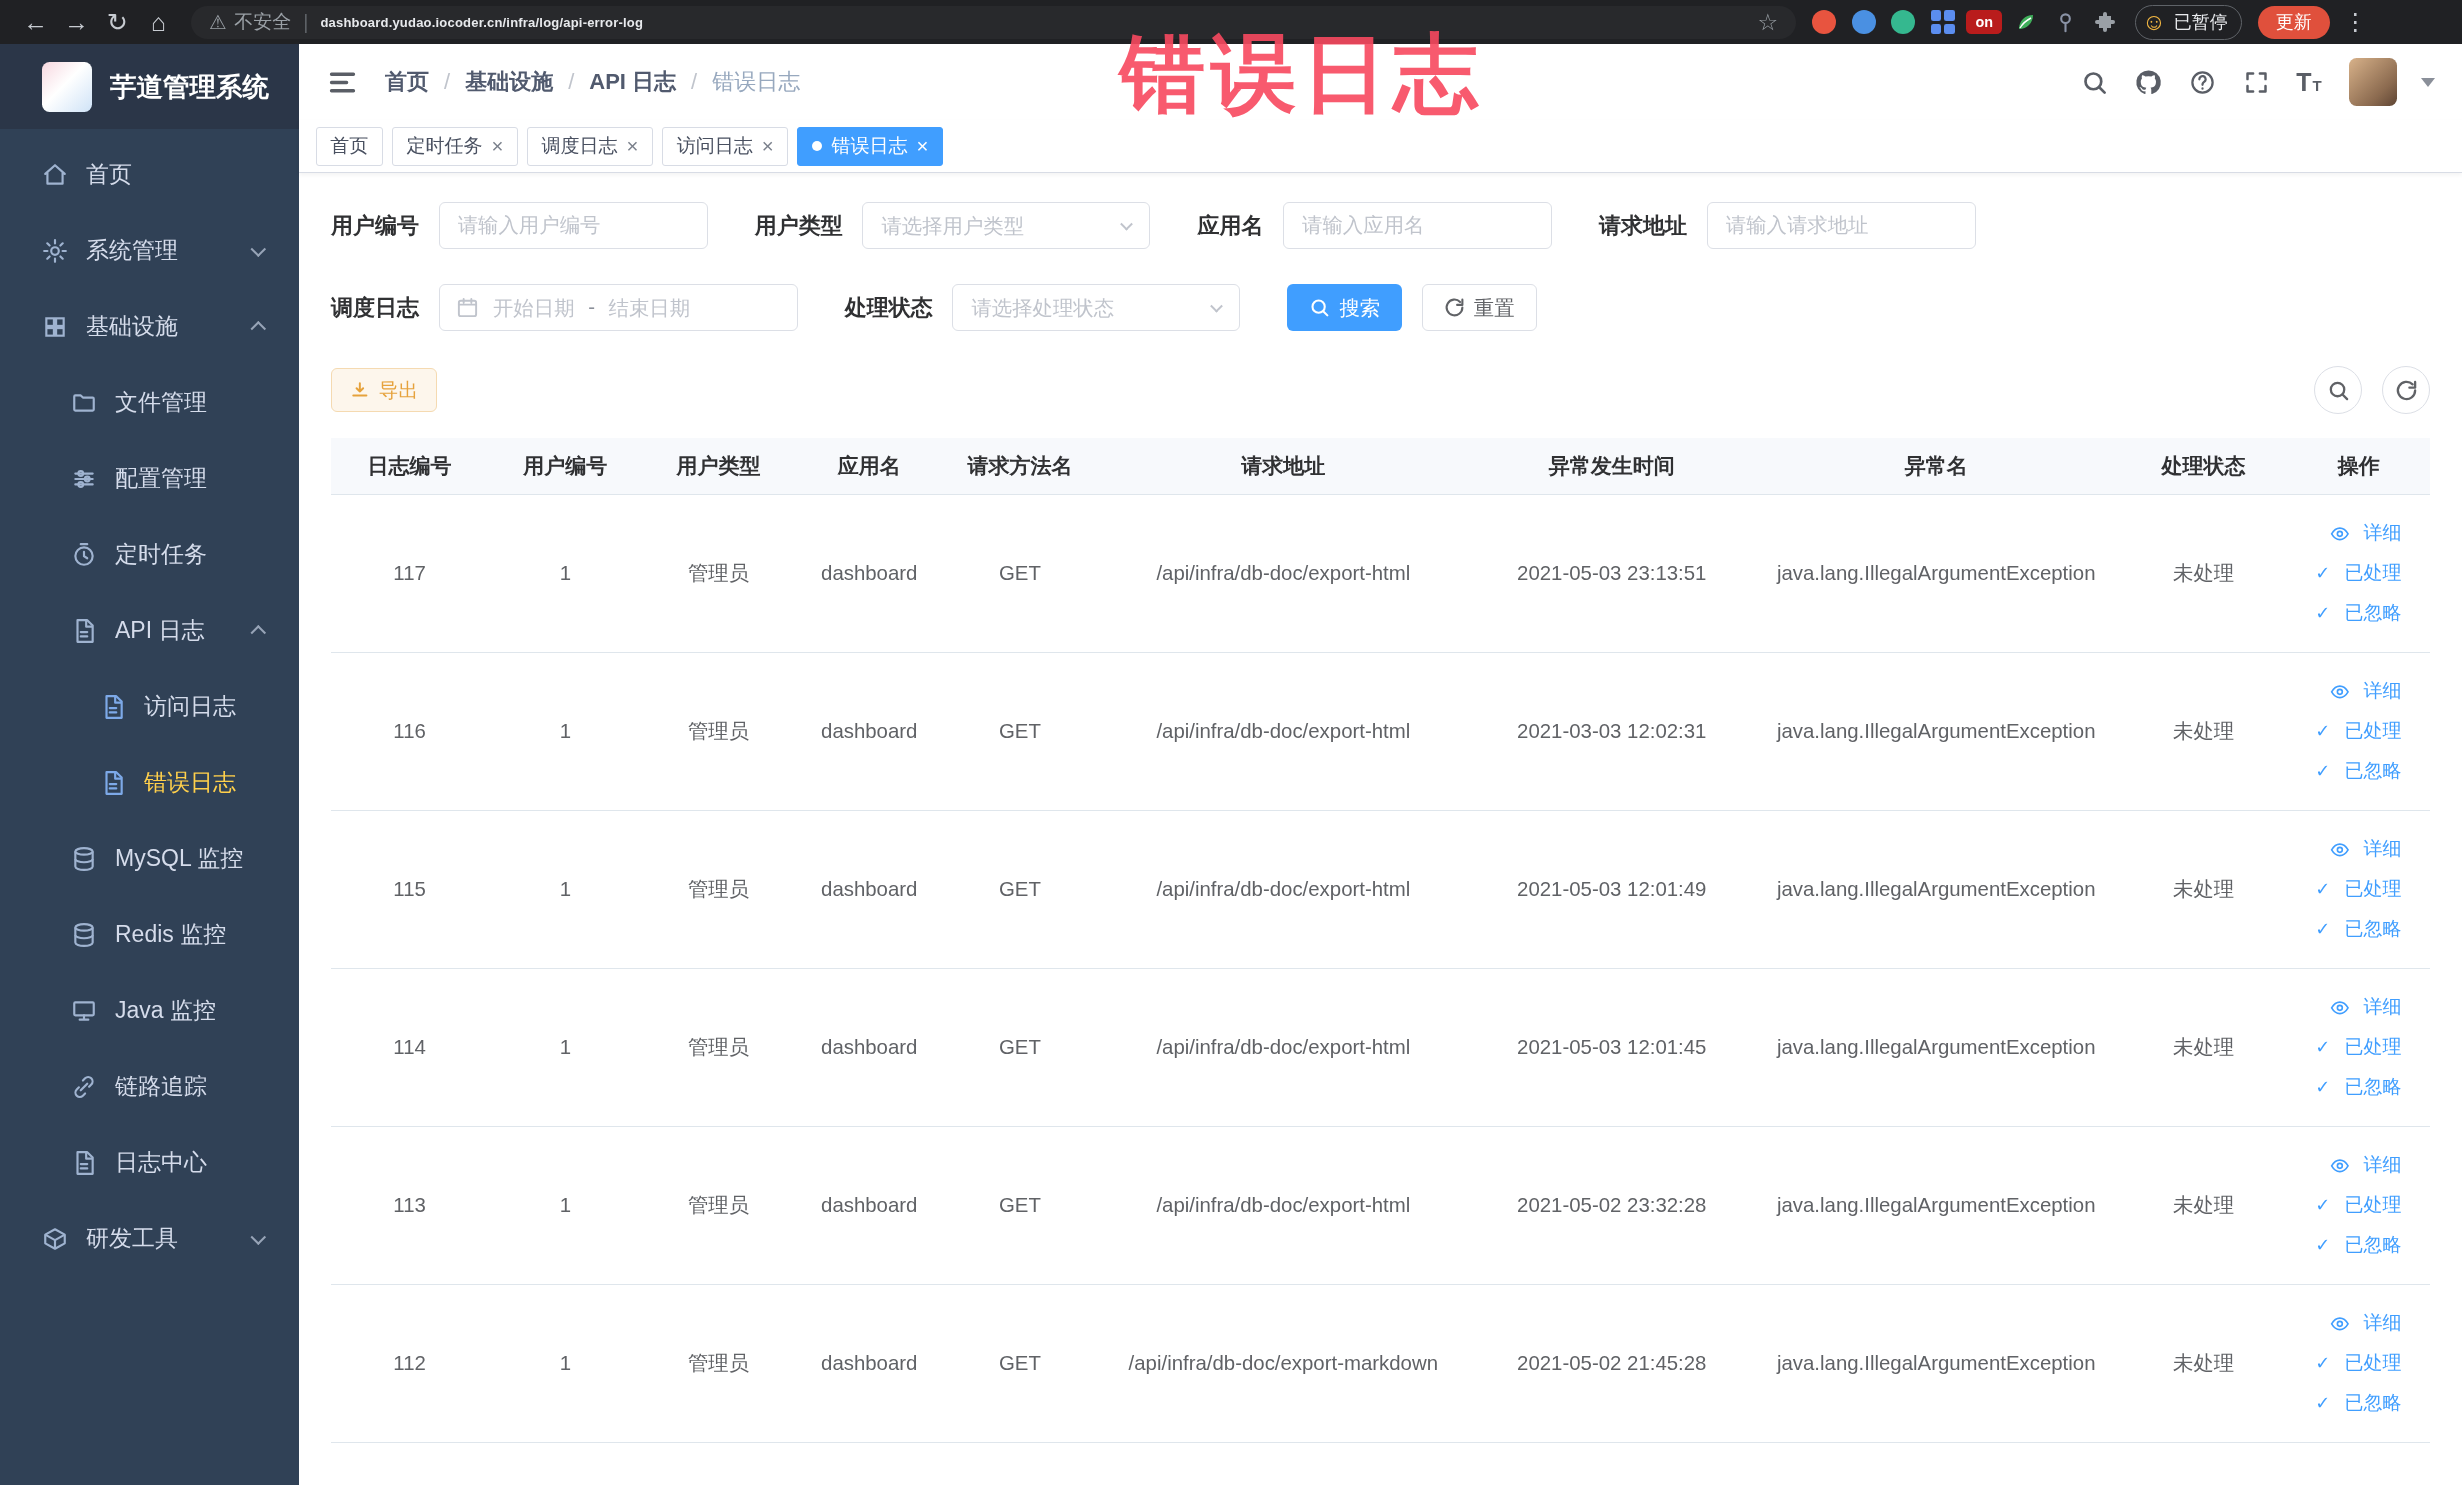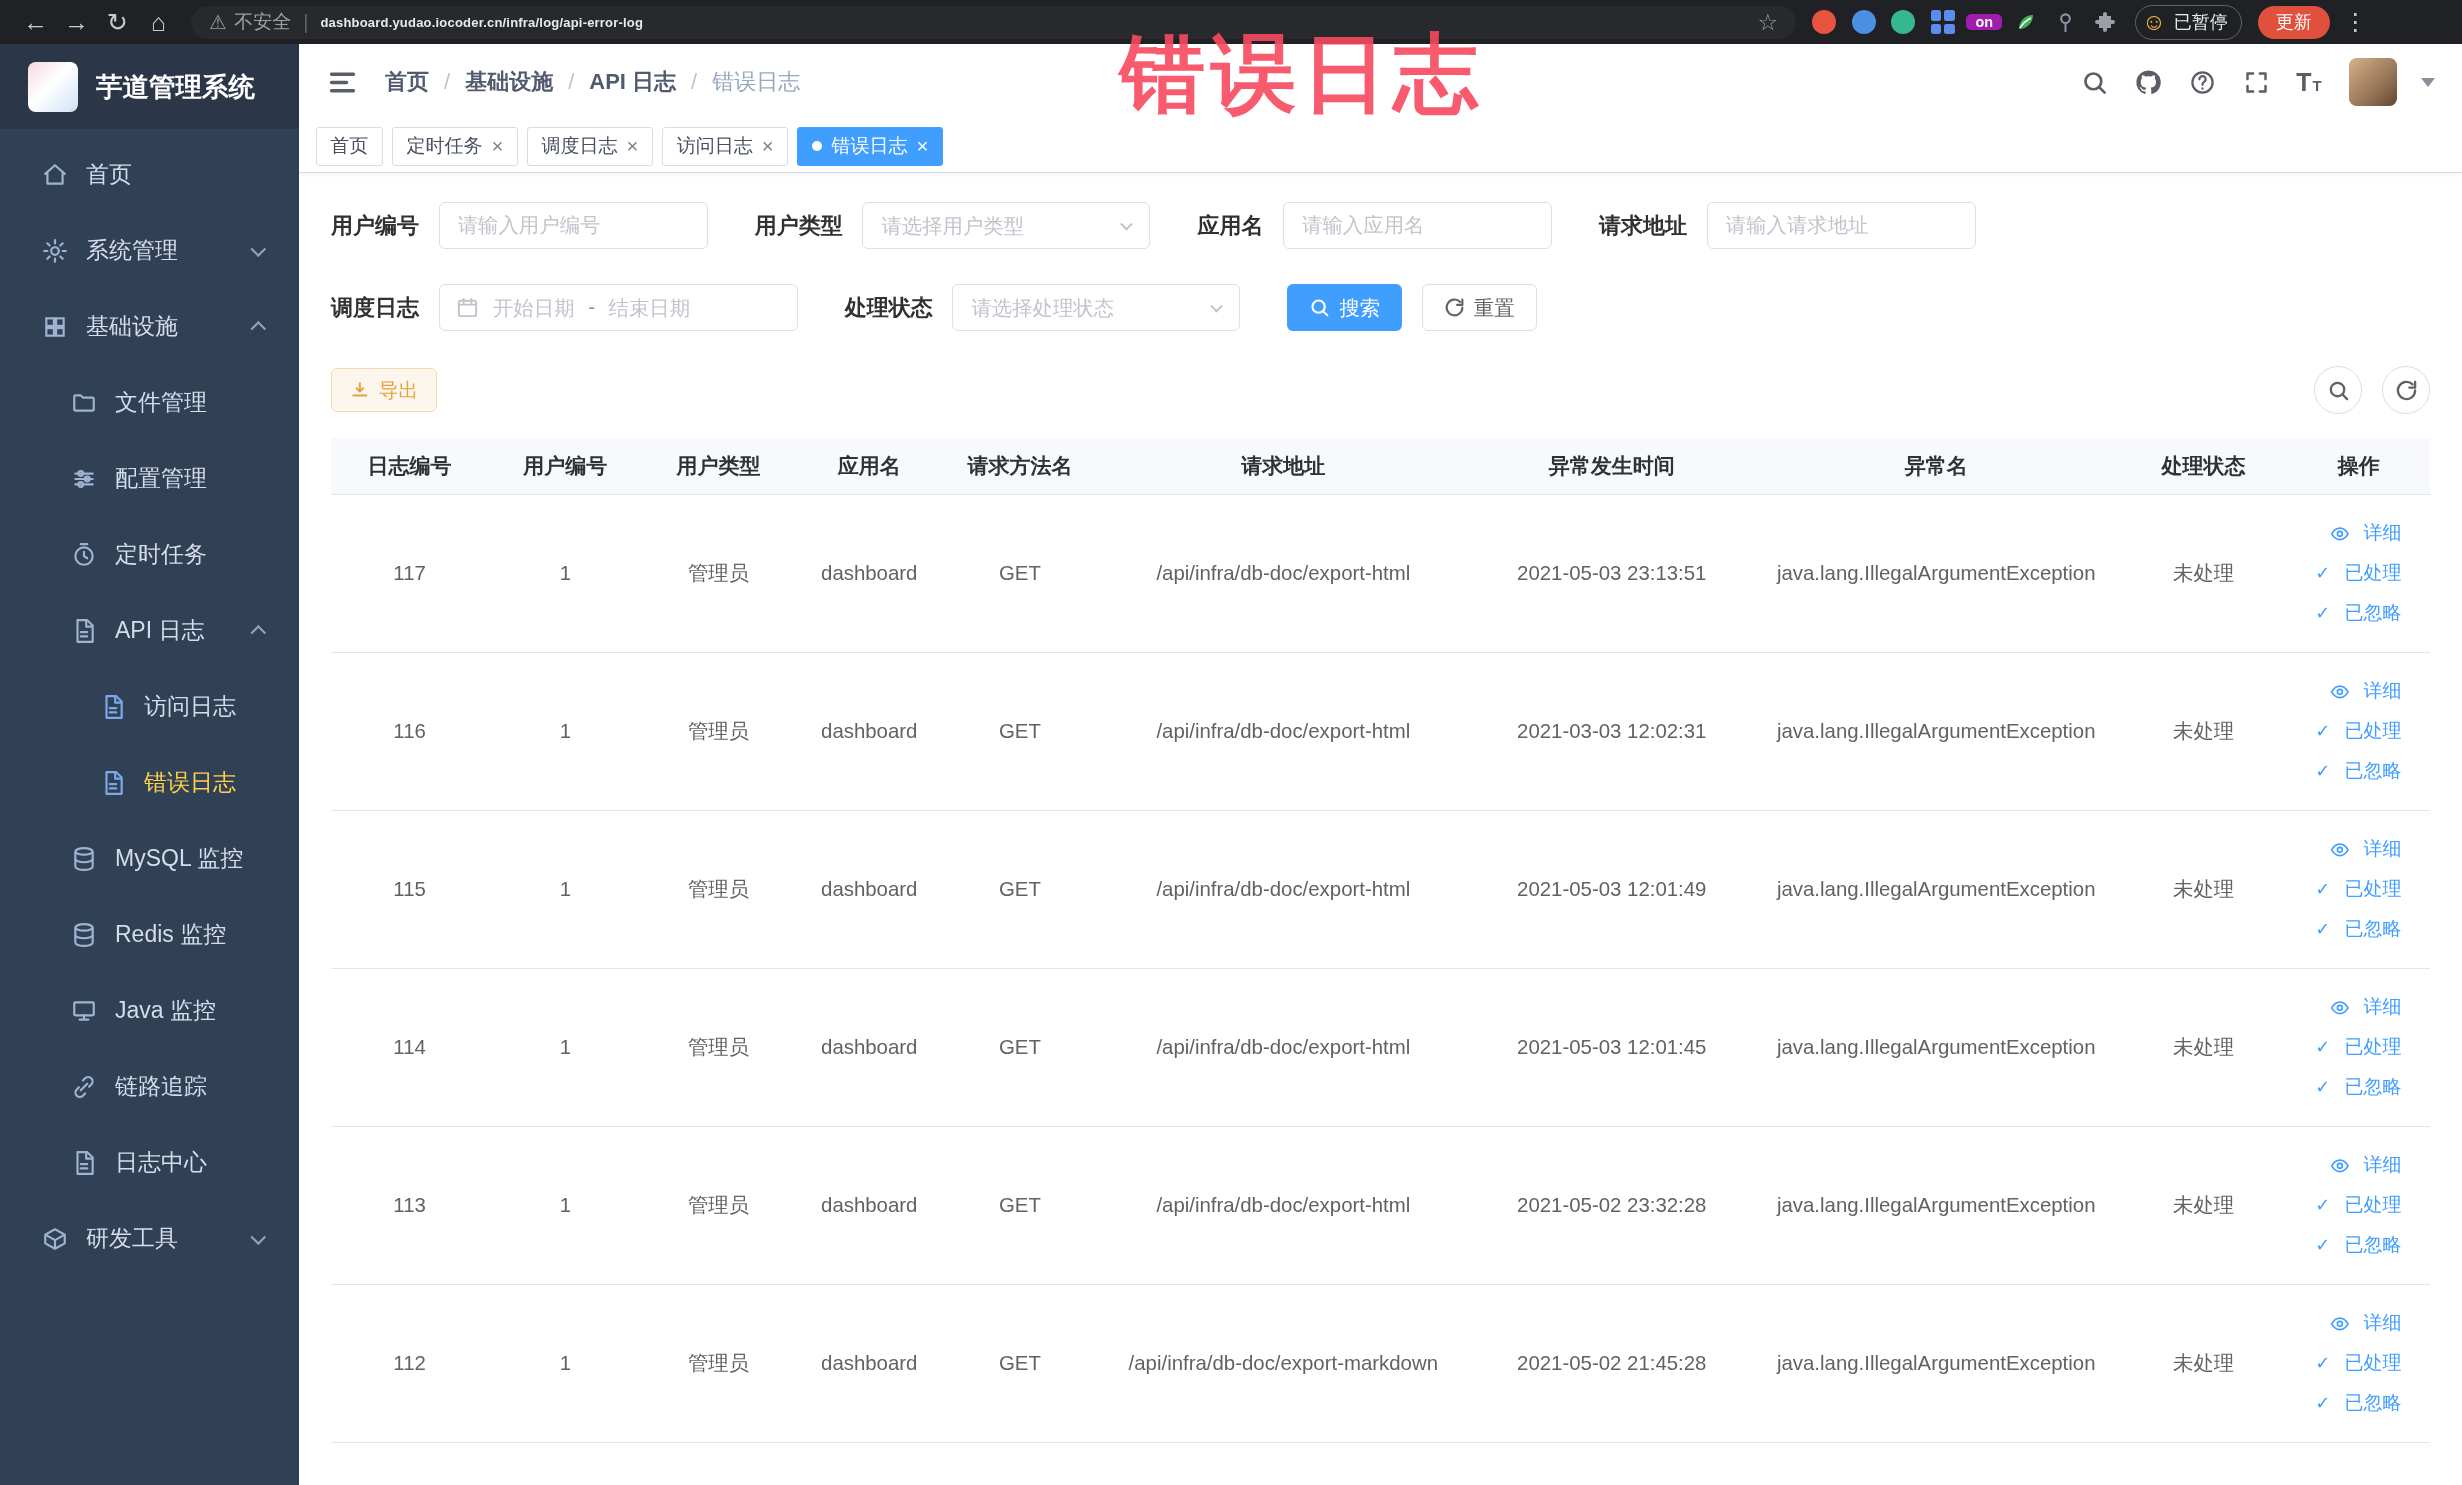--- a/index.html
+++ b/index.html
@@ -16,33 +16,33 @@
   .warn { color:#9aa0a6; font-size:19.7px; margin-right:7.6px; }
   .sec-label { color:#9aa0a6; font-size:19px; }
   .omni-sep { color:#5f6368; margin:0 12px; }
   .url { color:#e8eaed; font-size:13px; font-weight:600; letter-spacing:0.2px; }
   .omni-star { margin-left:auto; color:#9aa0a6; font-size:23px; cursor:pointer; }
   .bb-right { display:flex; align-items:center; gap:7.6px; flex:none; }
   .ext { width:32px; height:32px; display:flex; align-items:center; justify-content:center; cursor:pointer; }
   .ext-dot { width:24px; height:24px; border-radius:50%; }
   .ext-grid { display:grid; grid-template-columns:10.6px 10.6px; grid-template-rows:10.6px 10.6px; gap:3px; }
   .ext-grid i { background:#5b8def; border-radius:2.3px; }
-  .ext-badge { min-width:36px; height:16px; background:#a21caf; color:#fff; border-radius:5.3px; font-size:14.4px; display:flex; align-items:center; justify-content:center; font-weight:700; cursor:pointer; }
+  .ext-badge { min-width:36px; height:24px; background:#b91c1c; color:#fff; border-radius:5.3px; font-size:14.4px; display:flex; align-items:center; justify-content:center; font-weight:700; cursor:pointer; }
   .chip { height:35px; border:1.5px solid #5f6368; border-radius:19.7px; display:flex; align-items:center; gap:7.6px; padding:0 13.6px 0 6px; margin-left:6px; cursor:pointer; }
   .chip .smiley { color:#f5b942; font-size:24px; }
   .chip .chip-label { color:#e8eaed; font-size:18px; }
   .update-pill { height:33px; background:#e0503c; border-radius:18px; color:#fff; font-size:18px; display:flex; align-items:center; padding:0 18px; margin-left:7.6px; cursor:pointer; }
   .dots { color:#c7cbd1; font-size:24px; margin-left:6px; cursor:pointer; }
 
   
   .app { display:flex; height:1442px; }
 
   
   .sidebar { width:299px; background:#304156; flex:none; display:flex; flex-direction:column; }
-  .logo { height:85px; background:#2b3648; display:flex; align-items:center; gap:18px; padding-left:28px; cursor:pointer; }
+  .logo { height:85px; background:#2b3648; display:flex; align-items:center; gap:18px; padding-left:42px; cursor:pointer; }
   .logo-img { width:50px; height:50px; border-radius:7.6px; background:linear-gradient(135deg,#f7d8e0 0%,#ffffff 45%,#cfe3f7 100%); flex:none; }
   .logo-title { font-size:26.5px; font-weight:700; color:#fff; white-space:nowrap; }
   .menu { flex:1; padding-top:7.6px; overflow:hidden; }
   .mi { position:relative; height:76px; display:flex; align-items:center; gap:18px; font-size:23px; color:#d5dceb; cursor:pointer; white-space:nowrap; }
   .mi .ic { width:26px; height:26px; color:#9fb3d0; flex:none; }
   .lv1 { padding-left:42px; }
   .lv2 { padding-left:71px; }
   .lv3 { padding-left:100px; }
   .lv3 .ic { color:#7da9e8; }
   .mi.active .ml { color:#ffd04b; }

